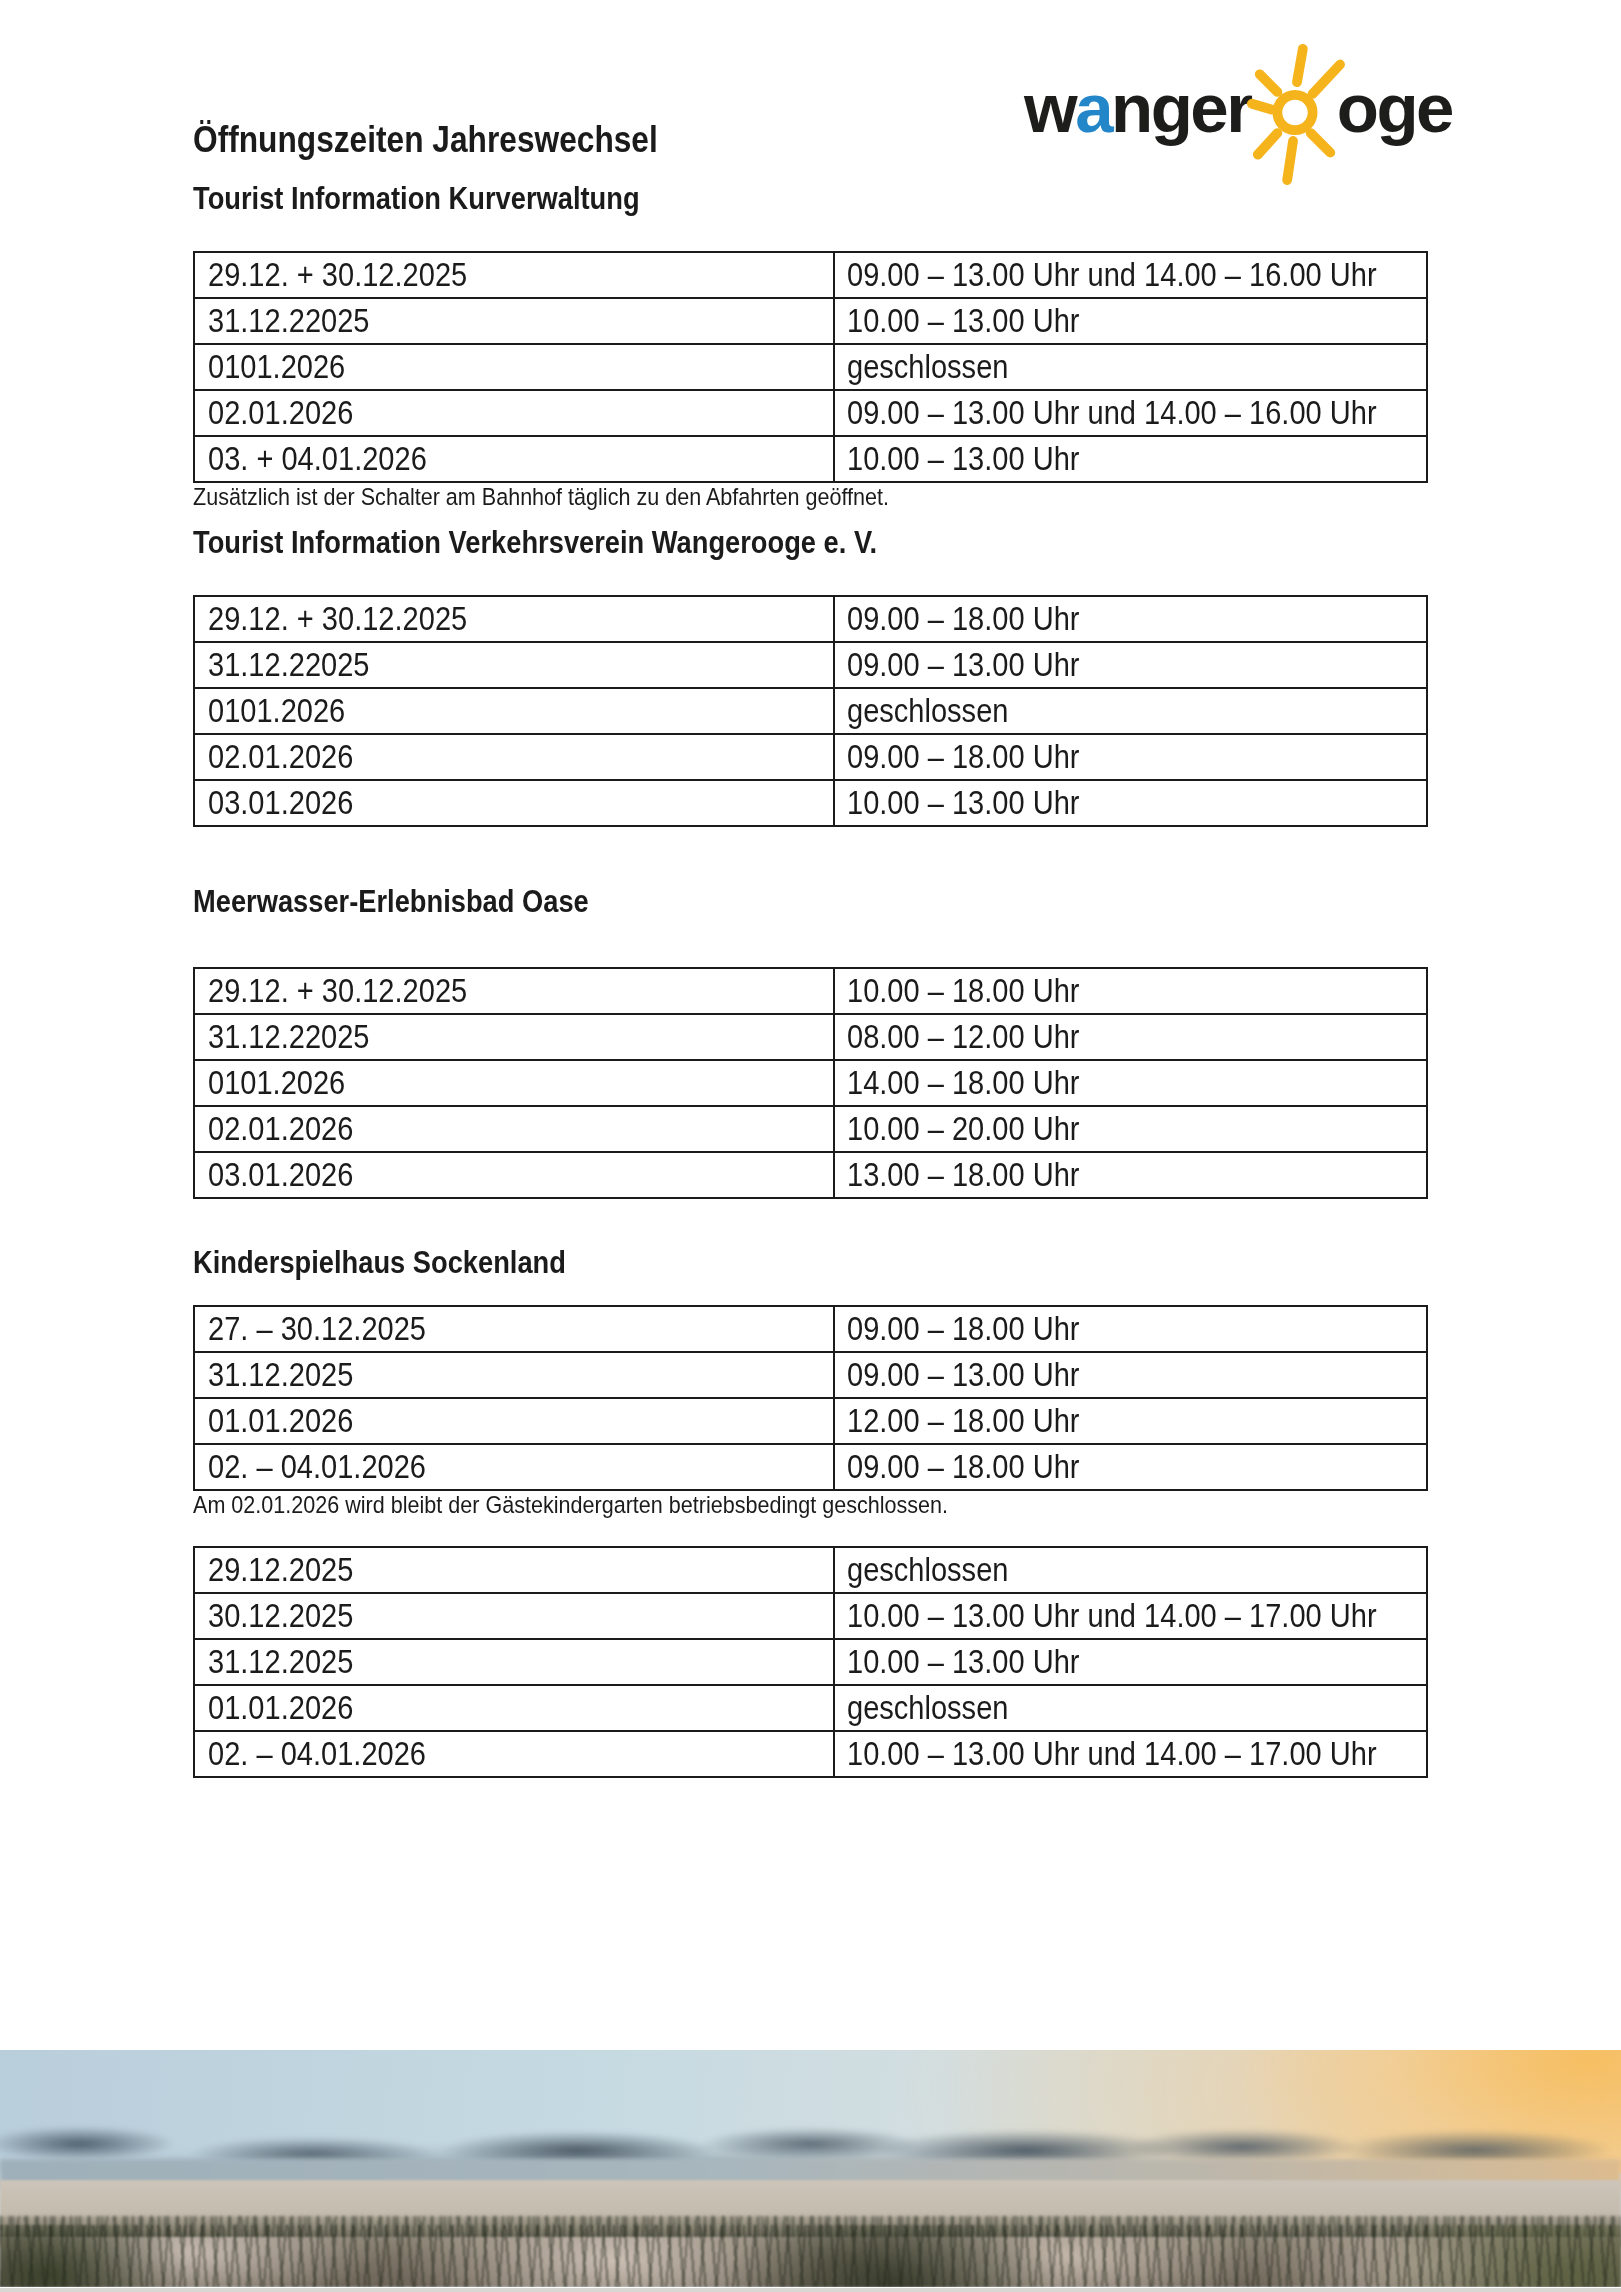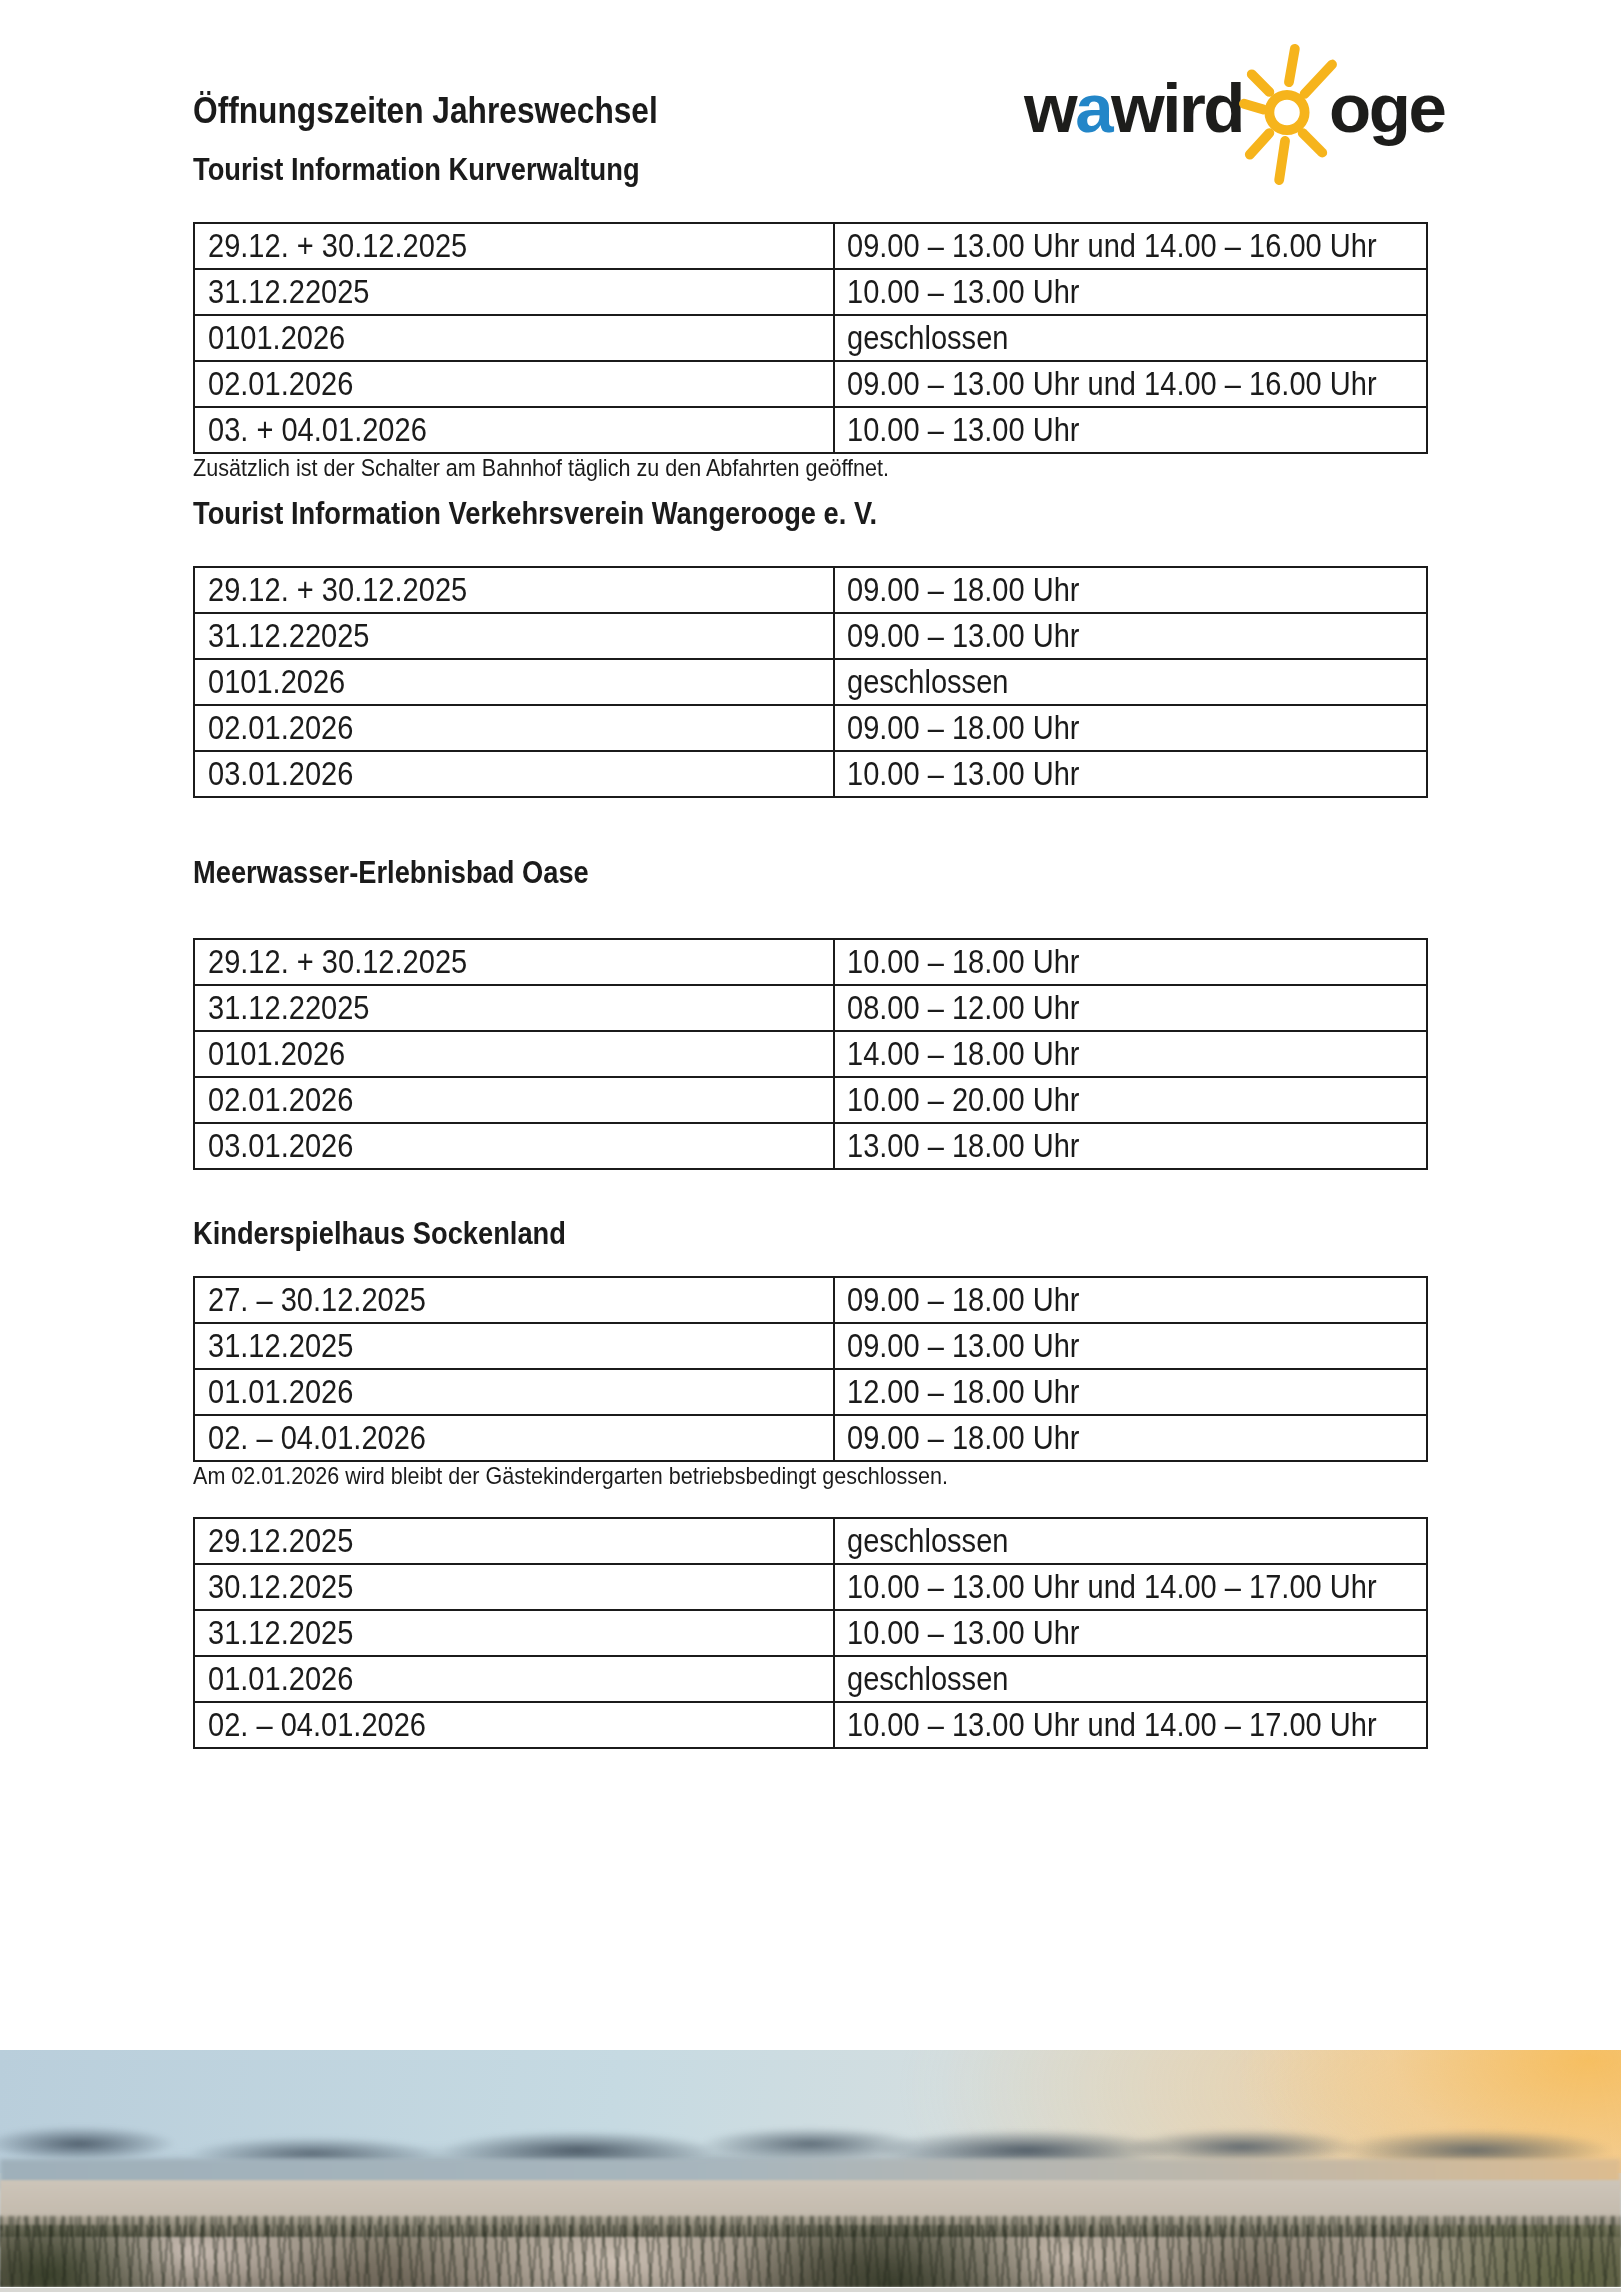--- a/index.html
+++ b/index.html
@@ -18,21 +18,21 @@
     display:flex;align-items:center;
     font-weight:bold;font-size:69px;letter-spacing:-2.5px;
     color:var(--logo-black,#1d1d1b);
   }
   .logo .l-blue{color:var(--logo-blue,#2386c8);}
   .logo .sun{width:94px;height:147px;flex:none;margin:9.8px -4.9px 0 -2.9px;overflow:visible;}
   .logo .sun *{stroke:var(--logo-yellow,#f6b41c);}
 
   
   .content{position:absolute;left:193px;top:0;width:1235px;}
-  h1{margin:0;padding-top:91px;font-size:36px;line-height:39px;font-weight:bold;}
+  h1{margin:0;padding-top:120px;font-size:36px;line-height:39px;font-weight:bold;}
   h2{margin:0;font-size:31px;line-height:31px;font-weight:bold;}
   table{width:100%;border-collapse:collapse;table-layout:fixed;}
   td{
     border:2px solid #1b1b1b;height:44px;vertical-align:middle;
     padding:0 5.9px 0 12.7px;font-size:33px;overflow:hidden;margin-left:8px;
   }
   td.c-date{width:50.2%;}
   .note{font-size:24.5px;line-height:26.5px;margin-top:1px;}
 
   
@@ -84,21 +84,21 @@
       radial-gradient(ellipse 235px 137px at 55% 95%, rgba(45,52,34,.80), transparent 70%),
       radial-gradient(ellipse 294px 157px at 97% 85%, rgba(90,96,62,.90), transparent 70%);}
   .bottom-strip{position:absolute;left:0;top:2288px;width:100%;height:4.9px;background:#d8d7d3;}
 </style>
 </head>
 <body>
 
 <div class="logo">
   <span>w</span>
     <span class="l-blue">a</span>
-    <span>wird</span>
+    <span>nger</span>
   <svg class="sun" viewBox="0 0 96 150" fill="none" stroke-width="10" stroke-linecap="round">
     <circle cx="48" cy="75" r="18"></circle>
     <line x1="50" y1="44" x2="56" y2="10"></line>
     <line x1="66" y1="56" x2="94" y2="26"></line>
     <line x1="30" y1="54" x2="12" y2="36"></line>
     <line x1="24" y1="72" x2="4" y2="66"></line>
     <line x1="30" y1="96" x2="10" y2="118"></line>
     <line x1="46" y1="104" x2="40" y2="144"></line>
     <line x1="64" y1="96" x2="84" y2="116"></line>
   </svg>

